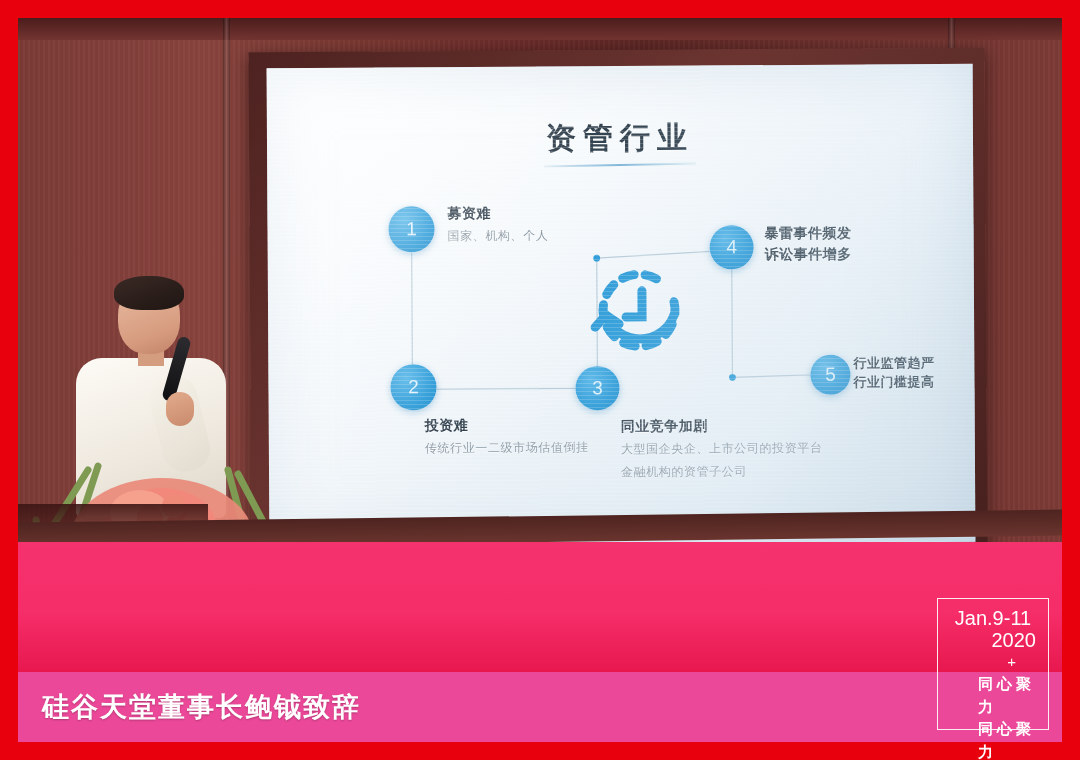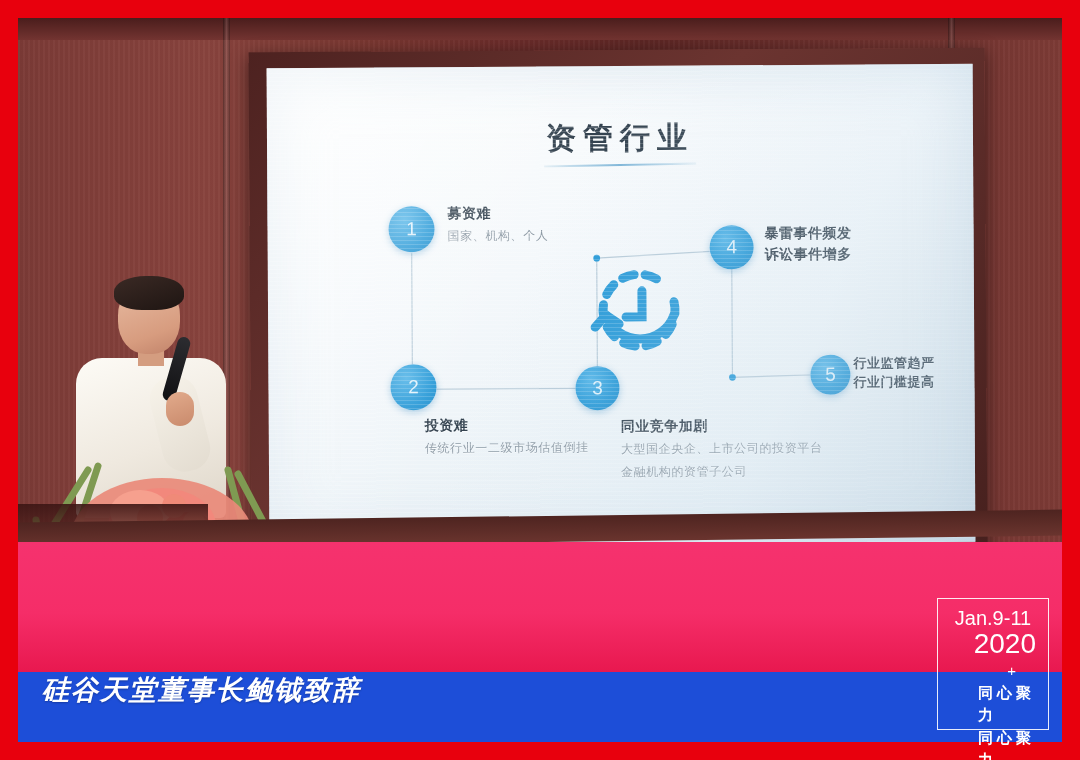--- a/index.html
+++ b/index.html
@@ -104,33 +104,33 @@
         background:linear-gradient(160deg,#e2ab8c,#c98a6c);}
   .mic{position:absolute;left:100px;top:56px;width:13px;height:66px;border-radius:7px;
         background:linear-gradient(180deg,#2c2c30,#101012);transform:rotate(16deg);}
 
   .bouquet{position:absolute;left:10px;top:412px;width:268px;height:250px;}
   .pod{position:absolute;left:56px;top:556px;width:170px;height:110px;
         background:linear-gradient(180deg,#4b2320,#2e1513);border-radius:4px;}
 
   
   .caption{position:absolute;left:18px;top:672px;width:1044px;height:70px;
-        background:#1d4ed8;display:flex;align-items:flex-start;font-style:italic;}
+        background:#ec4899;display:flex;align-items:center;}
   .caption-text{margin-left:24px;color:#fff;font-size:27px;font-weight:700;letter-spacing:2px;
         font-family:"DejaVu Sans","Liberation Sans",sans-serif;
         text-shadow:0 1px 2px rgba(0,0,0,.25);}
 
   
   .badge{position:absolute;left:937px;top:598px;width:112px;height:132px;
         border:1.5px solid rgba(255,255,255,.9);box-sizing:border-box;
         display:flex;flex-direction:column;align-items:center;justify-content:flex-start;
         padding-top:9px;}
   .badge .d1{color:#fff;font-size:20px;letter-spacing:0px;line-height:1.05;
         font-family:"Liberation Sans",sans-serif;}
-  .badge .d2{color:#fff;font-size:28px;line-height:1.1;align-self:flex-end;margin-right:12px;
+  .badge .d2{color:#fff;font-size:20px;line-height:1.1;align-self:flex-end;margin-right:12px;
         font-family:"Liberation Sans",sans-serif;}
   .badge .plus{color:#fff;font-size:15px;line-height:1;margin-top:3px;align-self:flex-end;margin-right:32px;}
   .badge .c1,.badge .c2{color:#fff;font-size:15px;letter-spacing:4px;line-height:1.5;
         font-family:"DejaVu Sans","Liberation Sans",sans-serif;font-weight:600;margin-left:40px;}
   .badge .c1{margin-top:4px;}
 </style>
 </head>
 <body>
 
 <div class="frame">

